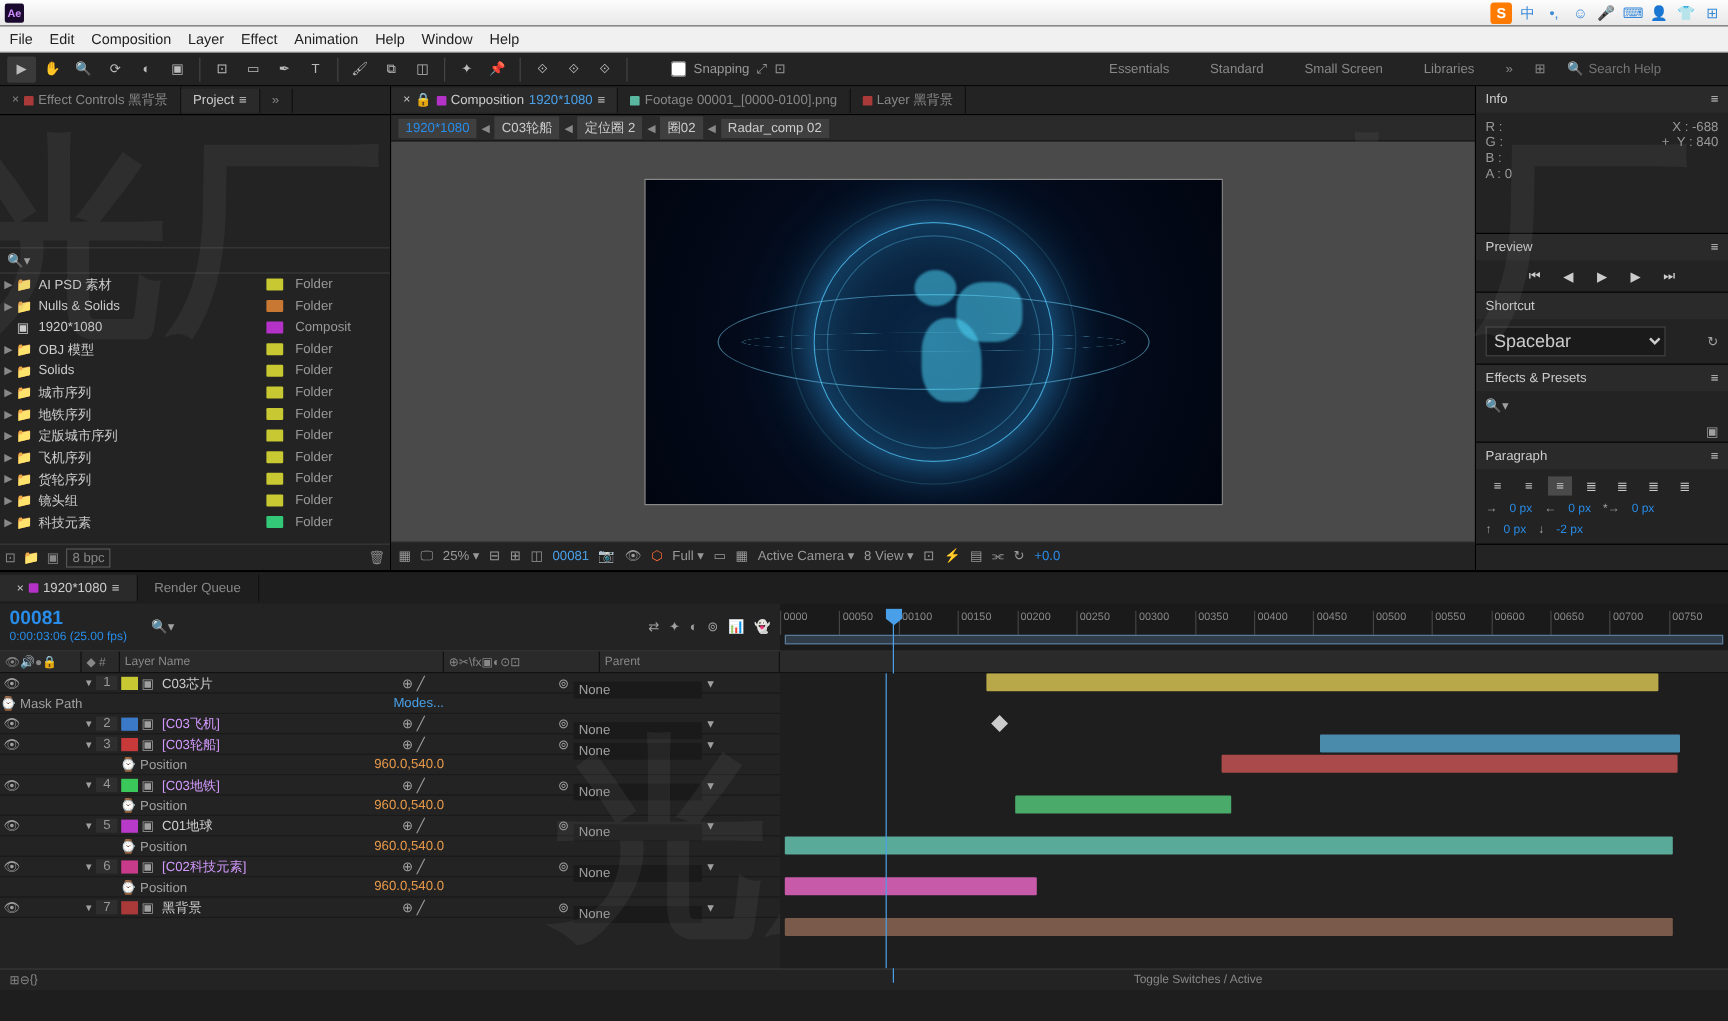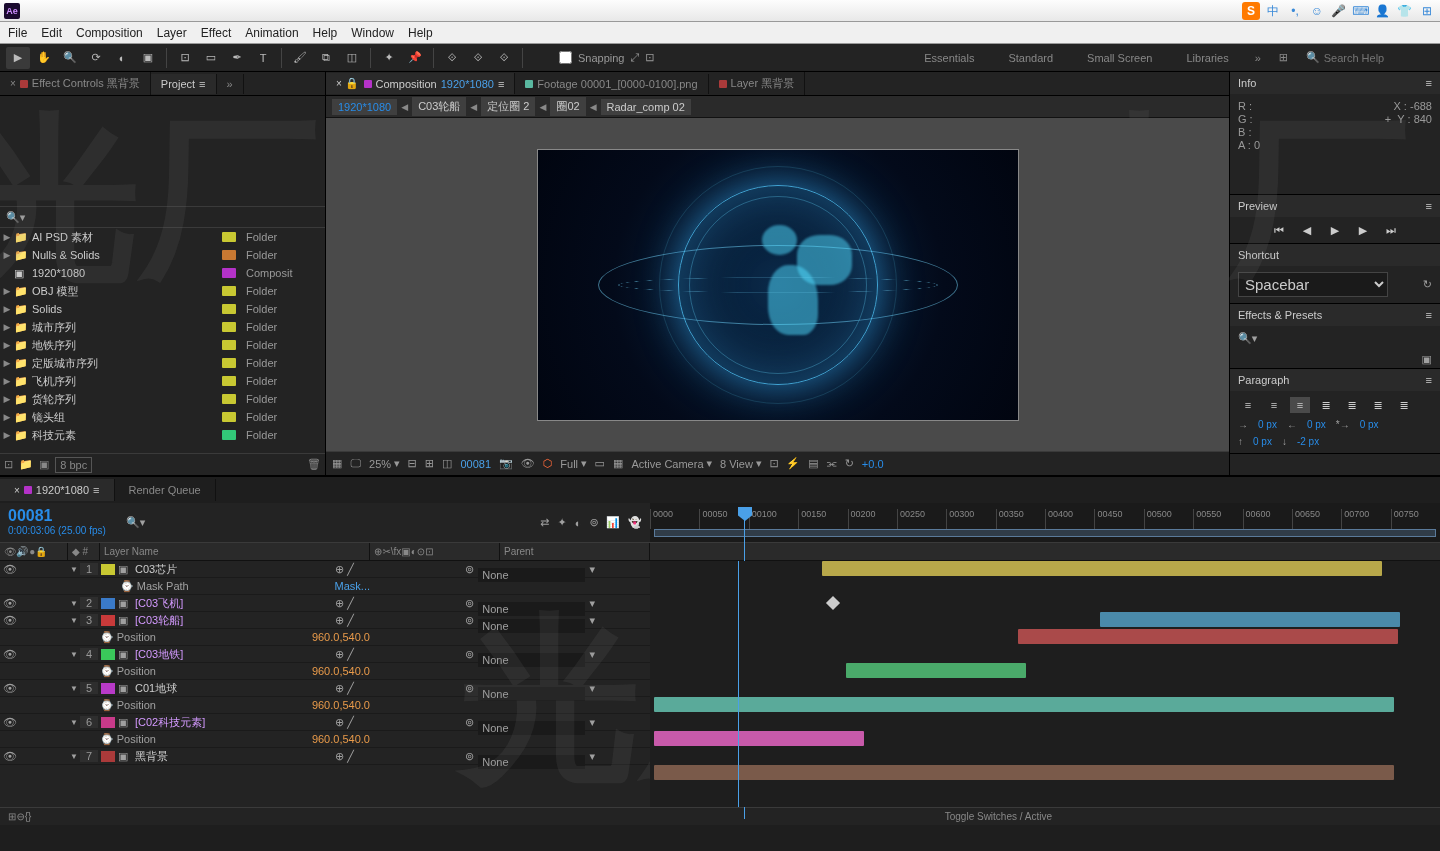--- a/index.html
+++ b/index.html
@@ -129,21 +129,21 @@
 .layer-row .tw { width:12px; font-size:8px; text-align:center; }
 .layer-row .num { width:18px; text-align:center; color:#999; background:#2e2e2e; }
 .layer-row .clr { width:14px; height:11px; margin:0 3px; }
 .layer-row .ico { width:14px; height:12px; margin-right:3px; }
 .layer-row .nm { flex:0 0 200px; color:#ccc; }
 .layer-row .nm.link { color:#d49aff; }
 .layer-row .sw { flex:0 0 130px; display:flex; gap:2px; }
 .layer-row .par { flex:0 0 130px; display:flex; align-items:center; gap:4px; }
 .layer-row .par .pv { flex:1; background:#1a1a1a; padding:1px 4px;margin-top:12px; }
 .layer-row.sub { padding-left:100px; }
-.layer-row.sub2 { padding-left:120px; }
+.layer-row.sub2 { }
 .layer-row .val { color:#e89a4a; }
 .layer-row .val.blue { color:#4aa0e8; }
 
 .bar { position:absolute; height:15px; border-radius:1px; }
 .tl-foot { height:18px; border-top:1px solid #3a3a3a; display:flex; align-items:center; padding:0 8px; font-size:10px; color:#888; }
 .tl-foot .tog { margin-left:auto; margin-right:380px; }
 
 
 .wm { position:absolute; font-size:180px; color:rgba(130,130,130,.12); font-weight:bold; pointer-events:none; font-family:"Microsoft YaHei"; }
 .wm1 { left:-40px; top:80px; }
@@ -557,21 +557,21 @@
           <span class="tw">▼</span>
           <span class="num">1</span>
           <span class="clr" style="background:#c8c832"></span>
           <span class="ico">▣</span>
           <span class="nm ">C03芯片</span>
           <span class="sw">⊕ ╱</span>
           <span class="par">⊚ <span class="pv">None</span> ▾</span>
         </div>
         <div class="layer-row sub2">
           <span>⌚ Mask Path</span>
-          <span class="val blue" style="margin-left:auto;margin-right:280px">Mask...</span>
+          <span class="val blue" style="margin-left:auto;margin-right:280px">Modes...</span>
         </div>
         <div class="layer-row">
           <span class="eye">👁</span>
           <span class="lock"></span>
           <span class="tw">▼</span>
           <span class="num">2</span>
           <span class="clr" style="background:#3a7ac8"></span>
           <span class="ico">▣</span>
           <span class="nm link">[C03飞机]</span>
           <span class="sw">⊕ ╱</span>

